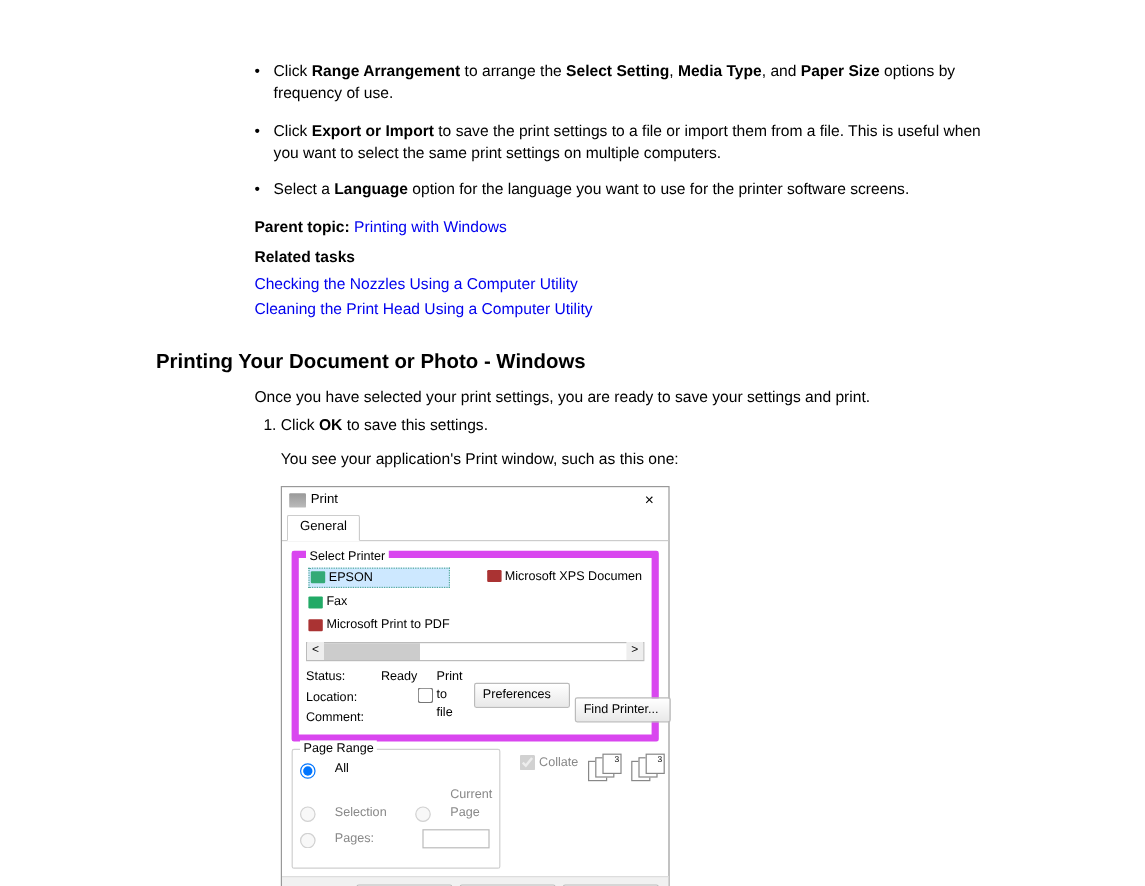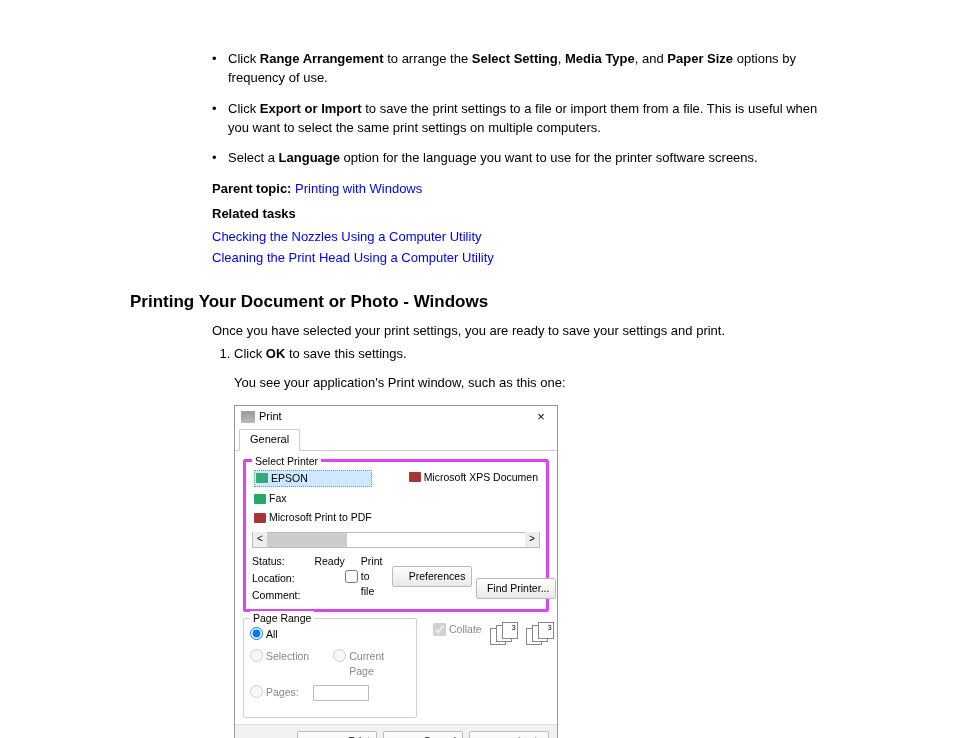--- a/index.html
+++ b/index.html
@@ -95,21 +95,21 @@
     padding: 2px 10px;
     font-size: 11px;
     position: relative;
     top: 1px;
     border-radius: 2px 2px 0 0;
   }
   .dialog-body {
     padding: 8px 8px 6px 8px;
   }
   .groupbox {
-    border: 3px solid #d946ef;
+    border: 6px solid #d946ef;
     border-radius: 2px;
     padding: 8px 6px 6px 6px;
     margin-bottom: 6px;
     position: relative;
   }
   .groupbox .legend {
     position: absolute;
     top: -8px;
     left: 6px;
     background: #fff;
@@ -147,29 +147,29 @@
     font-size:10.5px;
   }
   .status-left { display:grid; grid-template-columns:auto auto; column-gap:14px; row-gap:2px;}
   .status-right { display:flex; gap:4px; align-items:flex-end; }
   .inline-check { display:flex; align-items:center; gap:3px; }
   .win-btn {
     border:1px solid #bbb;
     background:linear-gradient(#fff,#e8e8e8);
     border-radius:2px; font-size:10.5px;
     padding:2px 6px; cursor:pointer;
-    min-width:66px; text-align:right;
+    min-width:66px; text-align:left;
   }
   .lower-row { display:flex; gap:6px; align-items:stretch; }
   .page-range-box {
     flex:0 0 160px;
     border:1px solid #d0d0d0; border-radius:2px;
     padding:8px 6px 10px 6px; position:relative;
   }
-  .radio-row { display:flex; align-items:flex-start; gap:3px; font-size:10.5px; margin-bottom:6px; }
+  .radio-row { display:flex; align-items:flex-end; gap:16px; font-size:10.5px; margin-bottom:6px; }
   .radio-row.disabled { color:#888; }
   .radio-pair { display:flex; gap:24px; }
   .mini-text {
     width:54px; height:14px; border:1px solid #bbb; background:#fff;
   }
   .copies-area {
     flex:1; padding:4px 2px 0 10px; font-size:10.5px;
   }
   .copies-top { display:flex; align-items:center; gap:4px; margin-bottom:10px;}
   .spinner {

